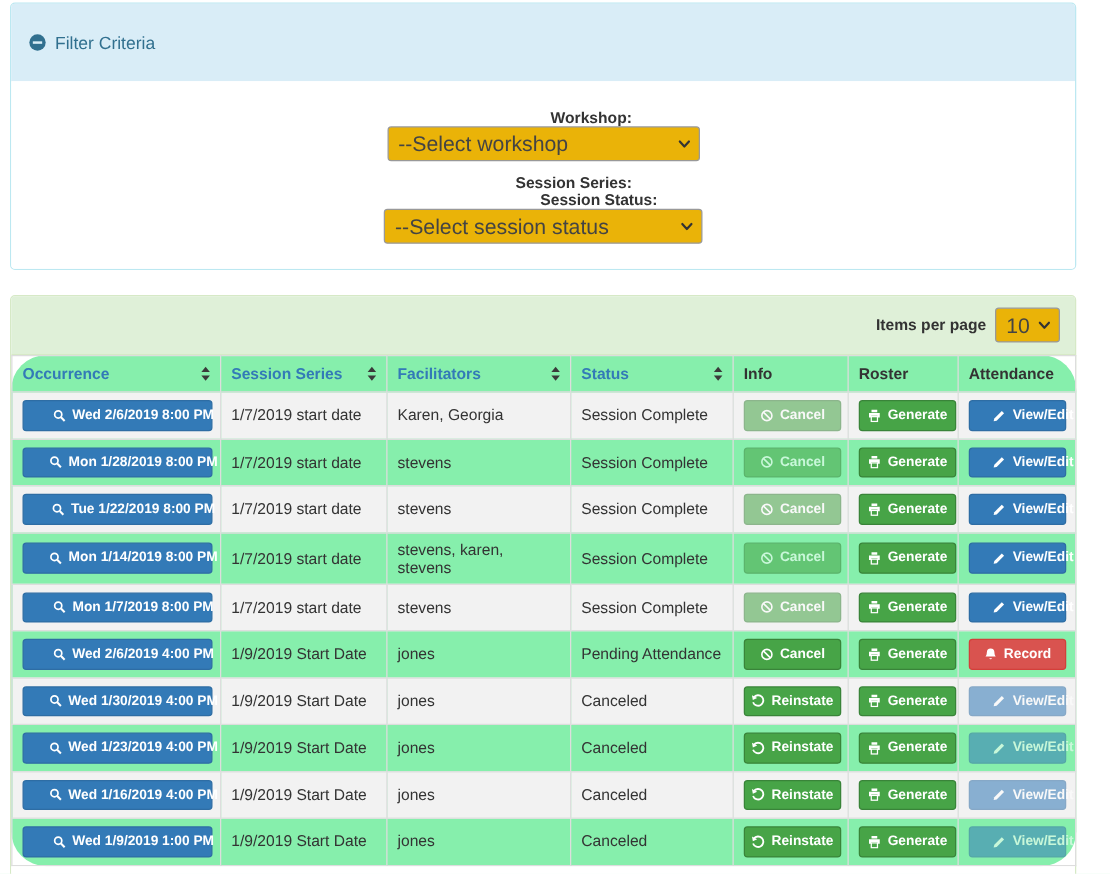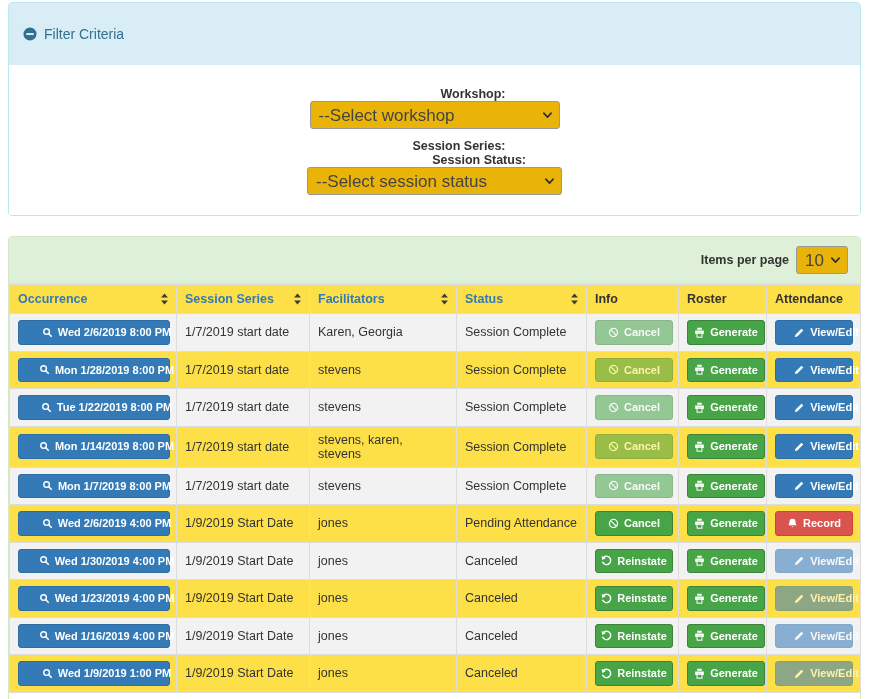--- a/index.html
+++ b/index.html
@@ -21,21 +21,21 @@
     border:1px solid #999;border-radius:3px;background:#eab308;color:#444;font-size:17px;
     padding:4px 22px 4px 8px;font-family:inherit;}
   .chev{position:absolute;right:7px;top:50%;transform:translateY(-50%);pointer-events:none;color:#333;line-height:0;}
   .ico{display:inline-flex;line-height:0;}
 
   
   .panel-table{border:1px solid #d6e9c6;border-radius:4px;margin-top:20px;}
   .panel-table-heading{background:#dff0d8;padding:9px 12px;display:flex;justify-content:flex-end;
     align-items:center;gap:7px;border-radius:3px 3px 0 0;border-bottom:1px solid #d6e9c6;}
   .ipp-label{font-weight:bold;font-size:12.5px;color:#333;padding-left:24px;}
-  table{width:100%;border-collapse:collapse;background:#fde047;font-size:12.5px;table-layout:fixed;}
+  table{width:100%;border-collapse:collapse;background:#86efac;font-size:12.5px;table-layout:fixed;border-radius:28px;}
   th,td{border:1px solid #ddd;padding:6px 8px;text-align:left;vertical-align:middle;}
   th{color:#337ab7;font-weight:bold;position:relative;cursor:pointer;height:16px;}
   th.plain{color:#333;cursor:default;}
   .sort{position:absolute;right:7px;top:50%;transform:translateY(-50%);color:#3a3a3a;line-height:0;}
   tbody tr{height:32px;}
   tbody tr:nth-child(odd){background:#f2f2f2;}
   tbody td{color:#333;}
 
   
   .btn{display:inline-flex;align-items:center;justify-content:center;gap:5px;border-radius:3px;

